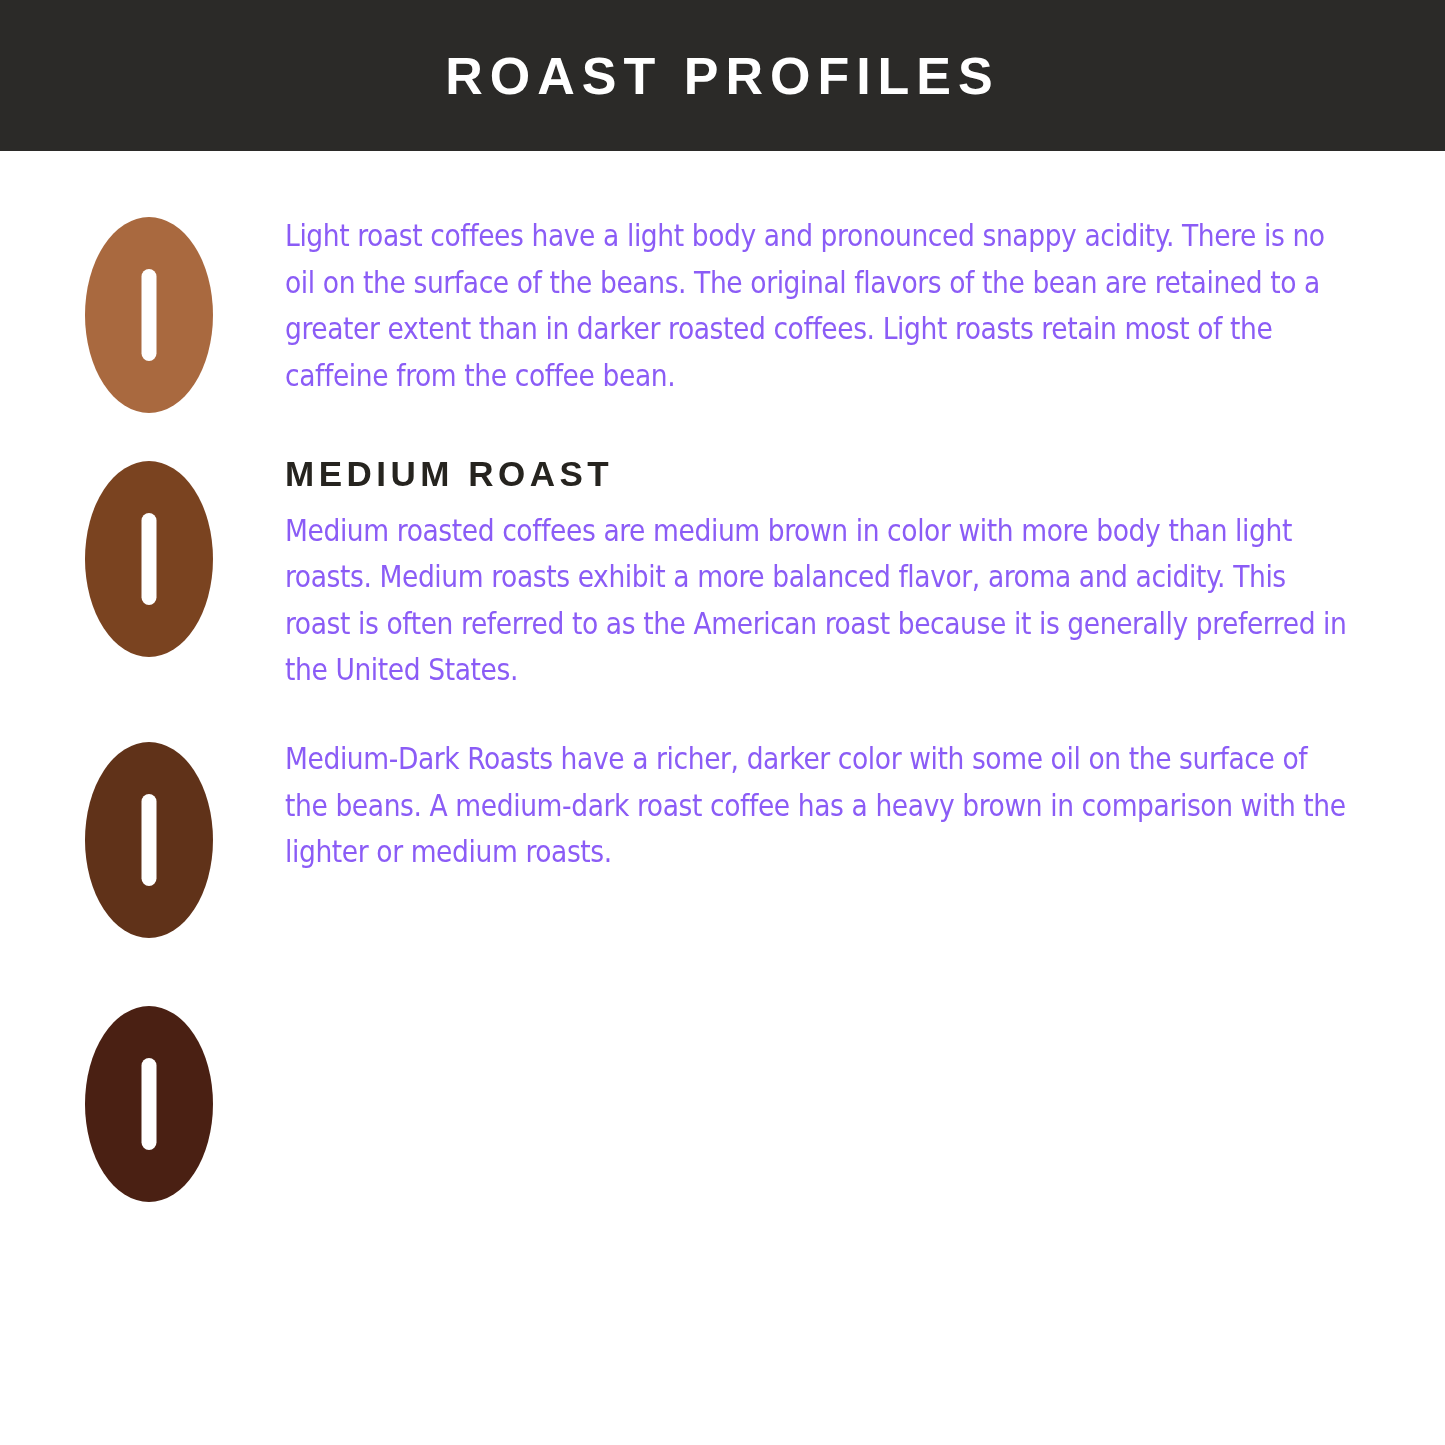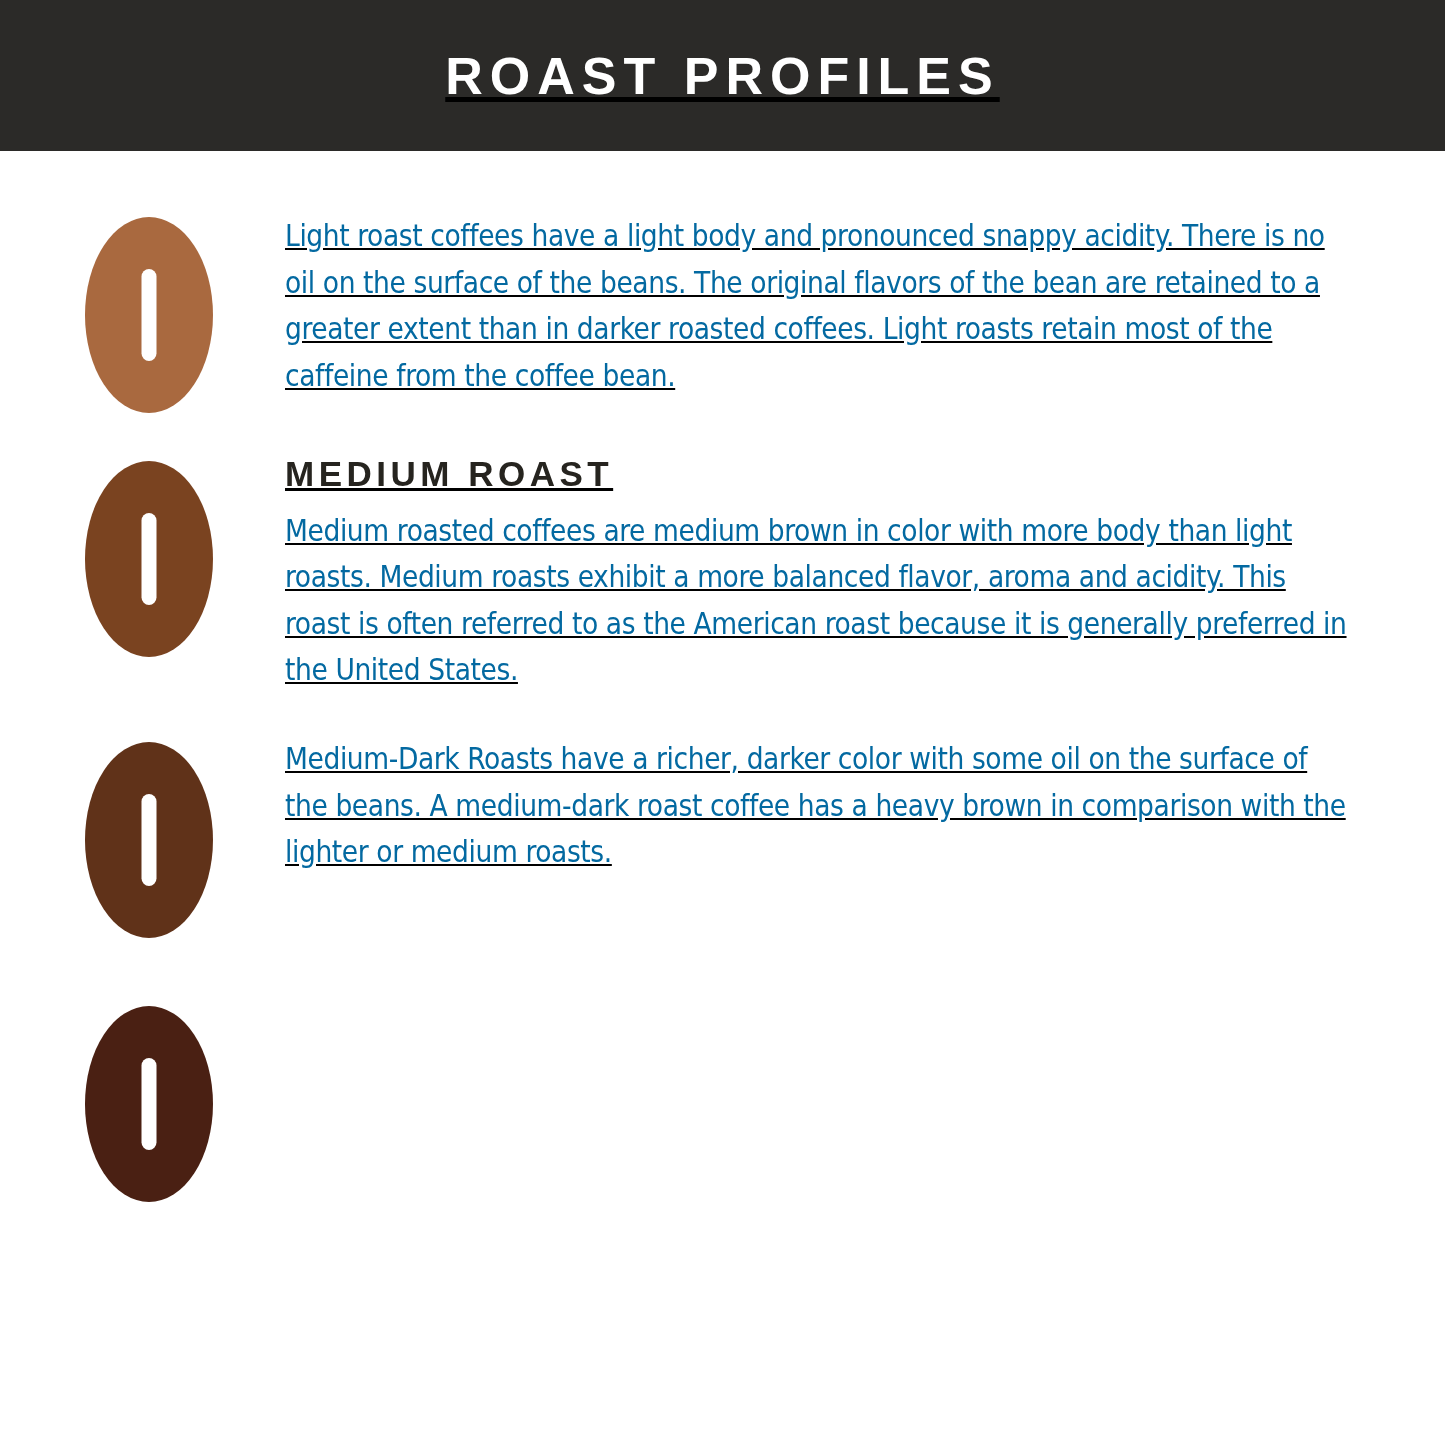--- a/index.html
+++ b/index.html
@@ -12,21 +12,20 @@
     background: #ffffff;
     font-family: "Liberation Sans", sans-serif;
     overflow: hidden;
   }
   .page {
     position: relative;
     width: 1445px;
     height: 1445px;
     background: #ffffff;
     box-sizing: border-box;
-    text-decoration: underline;
   }
   .header-bar {
     width: 100%;
     height: 151px;
     background: #2b2a28;
     display: flex;
     align-items: center;
     justify-content: center;
     box-sizing: border-box;
   }
@@ -82,21 +81,21 @@
     letter-spacing: 4.5px;
     color: #26241f;
     text-transform: uppercase;
     margin: 0 0 14px 0;
     line-height: 1.1;
   }
   .roast-desc {
     font-family: "DejaVu Sans", sans-serif;
     font-size: 29.5px;
     line-height: 1.58;
-    color: #0369a1;
+    color: #8b5cf6;
     margin: 0;
     letter-spacing: -0.4px;
     font-stretch: condensed;
   }
   .row-light .text-col { padding-top: 2px; }
   .row-dark { margin-bottom: 0; }
   .row-medium-dark { margin-bottom: 62px; }
 </style>
 </head>
 <body>

